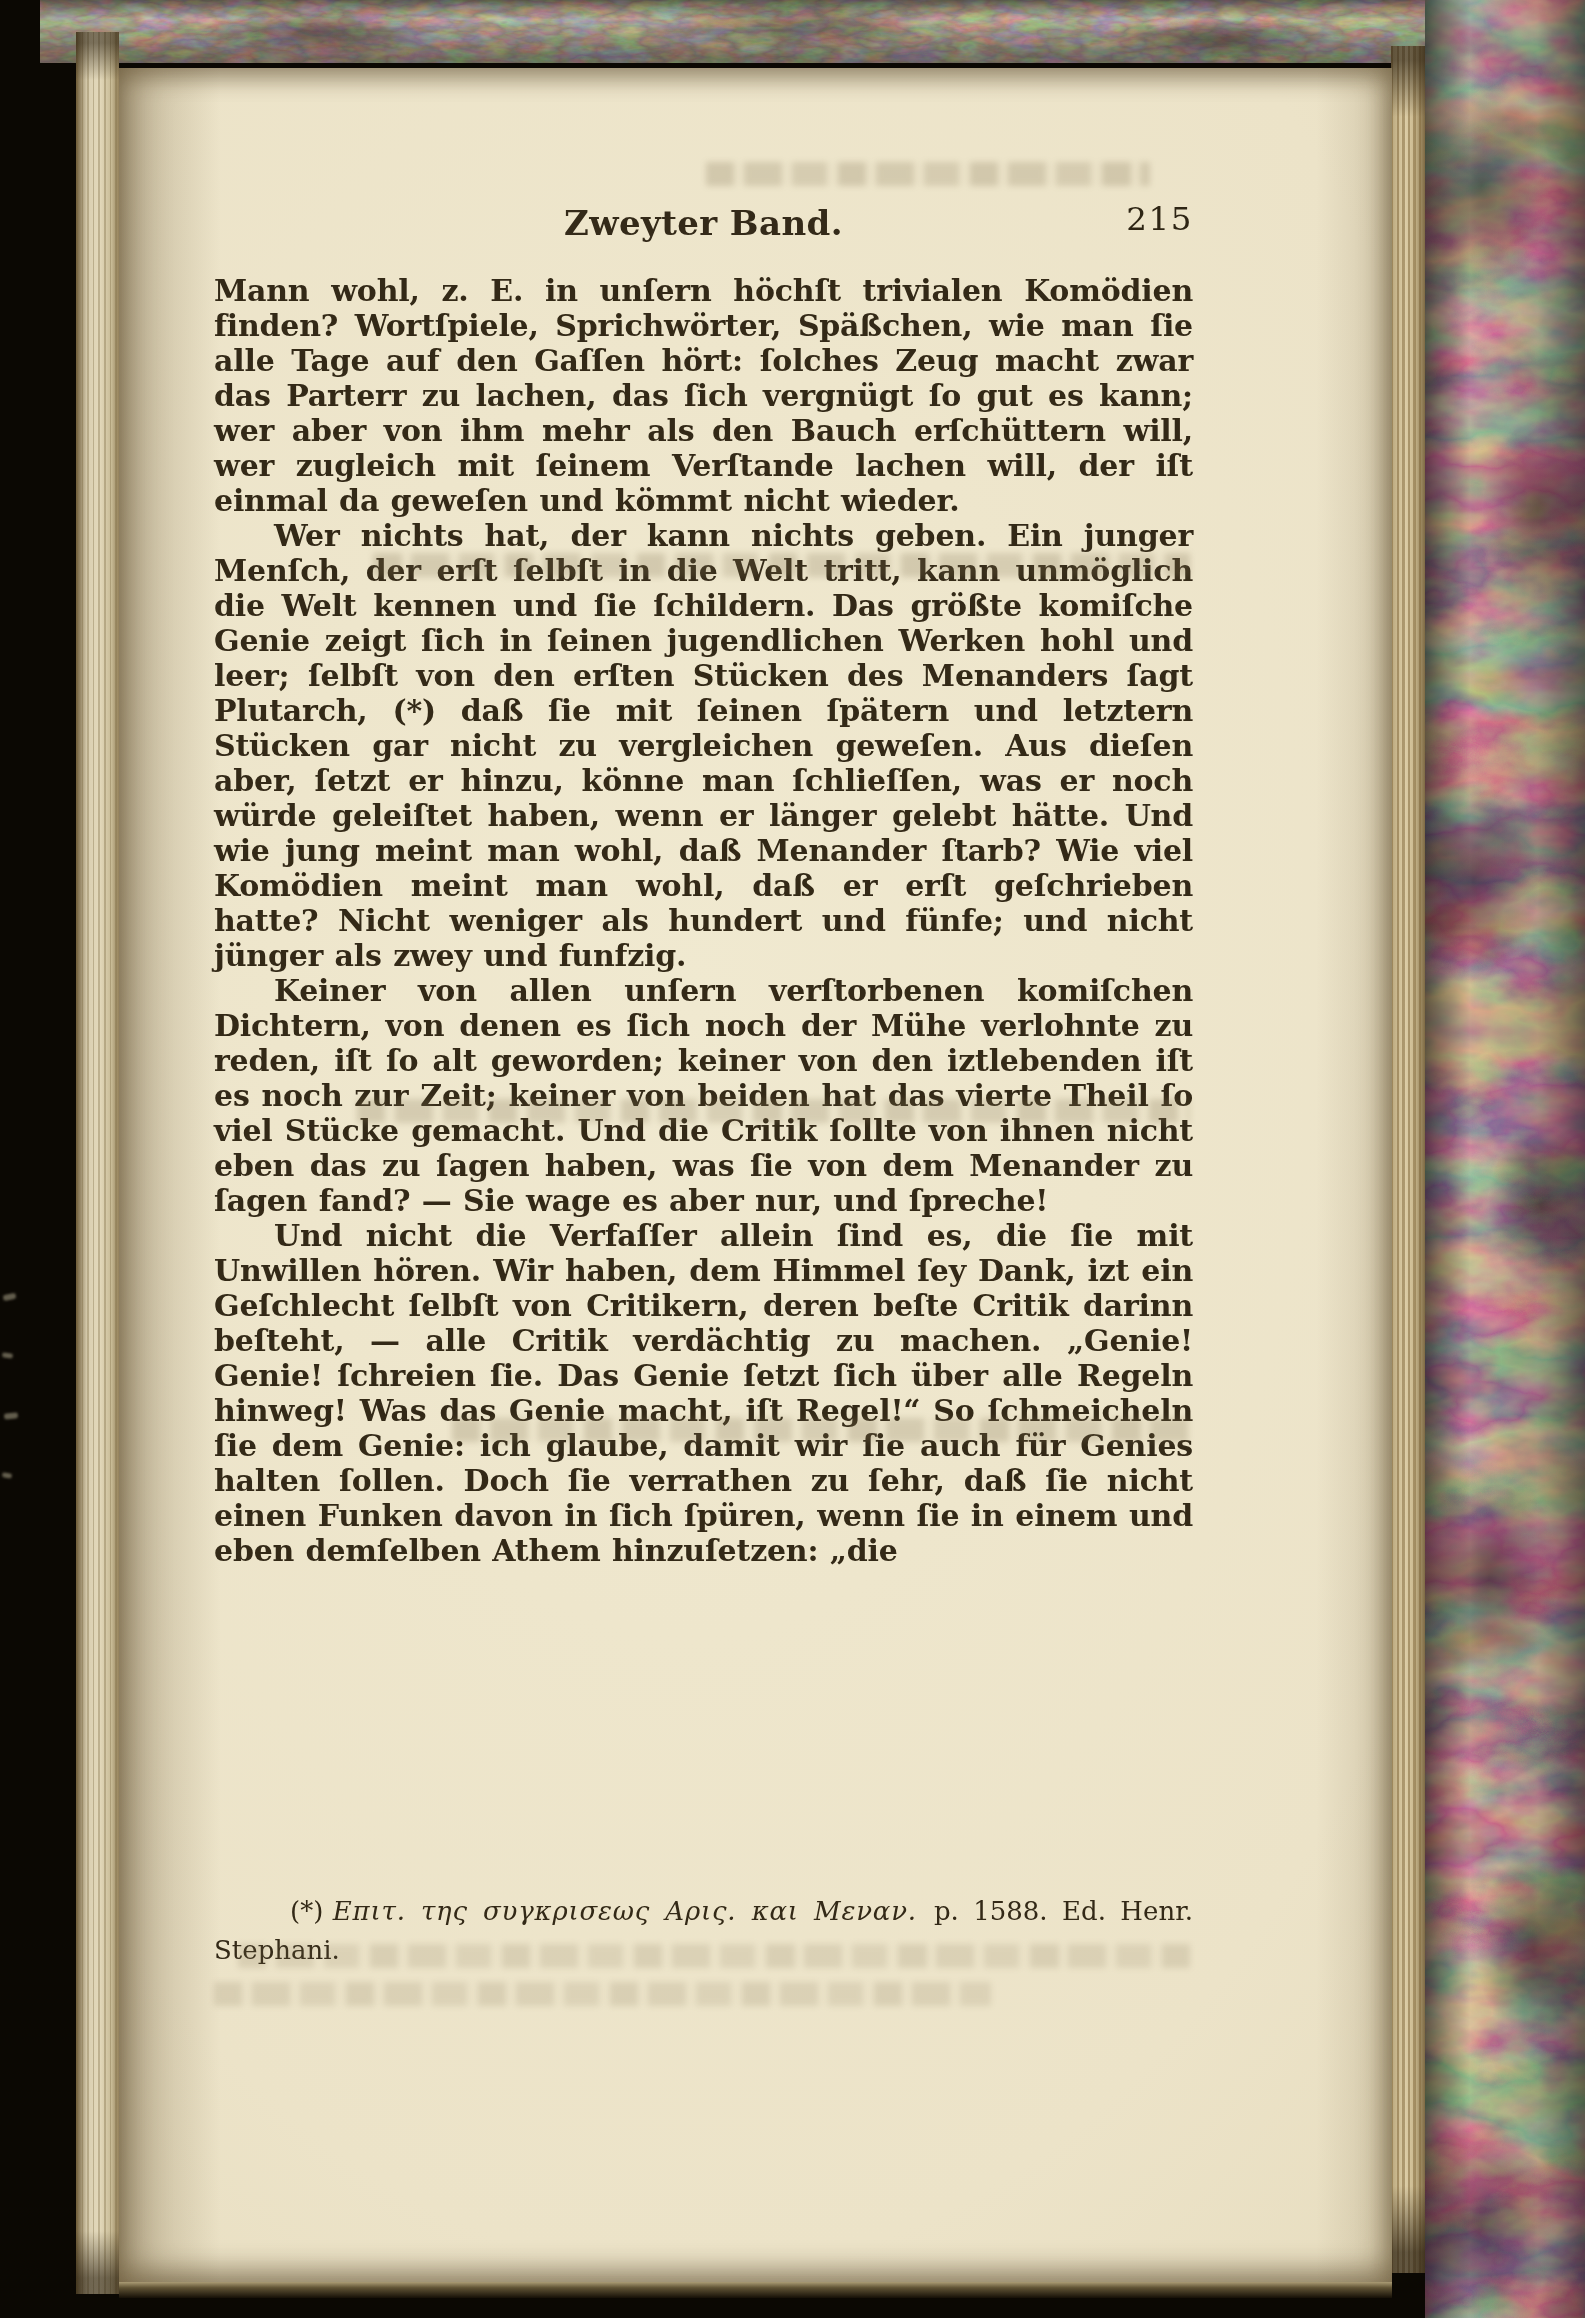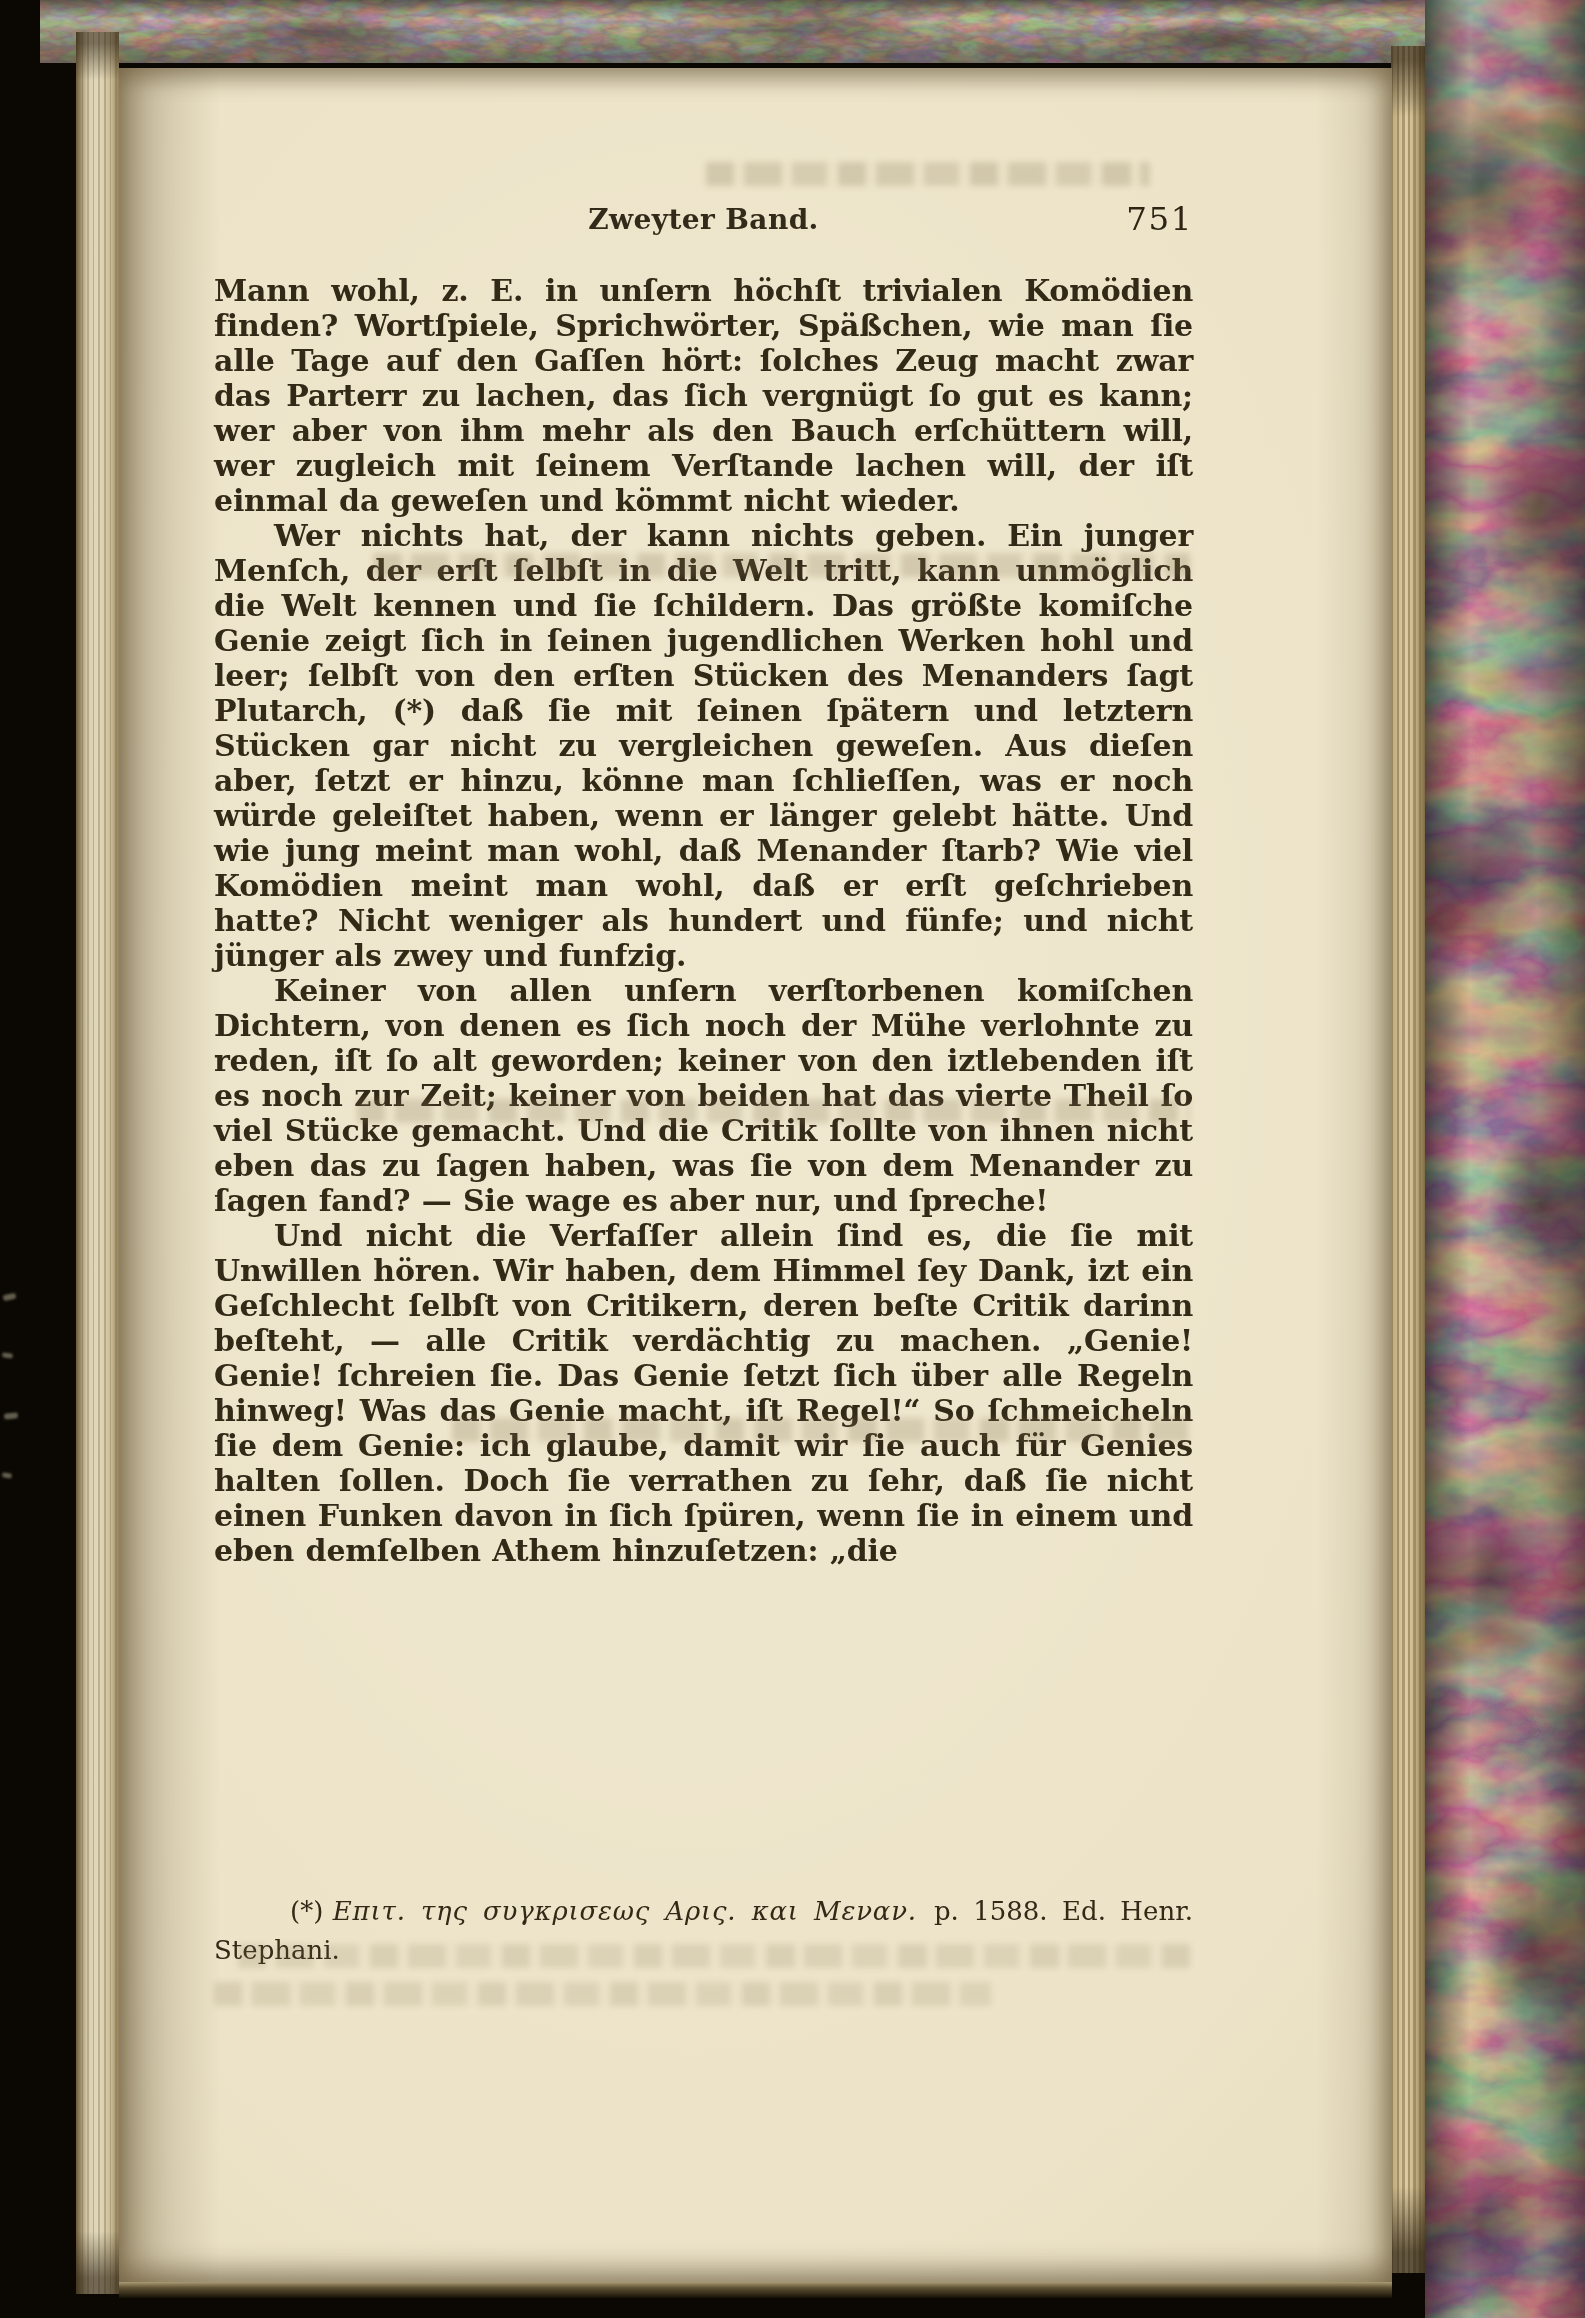--- a/index.html
+++ b/index.html
@@ -70,21 +70,21 @@
       inset -14.3px 0 22px rgba(80,62,28,.22);
   }
   .page::before{
     content:"";position:absolute;inset:0;pointer-events:none;
     background:linear-gradient(90deg, rgba(95,75,38,.30), rgba(0,0,0,0) 8%),
                linear-gradient(270deg, rgba(95,75,38,.18), rgba(0,0,0,0) 6%);
   }
 
   
   .header{position:absolute;left:95px;top:135px;width:979px;text-align:center;color:#342a19;}
-  .running-title{font-size:28px;font-weight:700;letter-spacing:0.4px;margin-top:33px;}
+  .running-title{font-size:34px;font-weight:700;letter-spacing:0.4px;margin-top:33px;}
   .page-number{position:absolute;right:0;top:-3.2px;font-size:32.5px;font-weight:400;letter-spacing:1.6px;color:#2e2514;}
 
   .body-text{position:absolute;left:95px;top:205px;width:979px;color:#332917;}
   .body-text p{
     margin:0;text-align:justify;font-size:30px;line-height:35px;
     font-weight:700;letter-spacing:-0.2px;word-spacing:1.2px;
   }
   .body-text p.indent{text-indent:60px;}
 
   .footnote{
@@ -146,21 +146,21 @@
   </div>
 
   <div class="edge-left"></div>
   <div class="edge-right"></div>
   <div class="edge-bottom"></div>
 
   <div class="page">
 
     <div class="header">
       <span class="running-title">Zweyter Band.</span>
-      <span class="page-number">751</span>
+      <span class="page-number">215</span>
     </div>
 
     <div class="body-text">
       <p class="para">Mann wohl, z. E. in unſern höchſt trivialen Komödien finden? Wortſpiele, Sprichwörter, Späßchen, wie man ſie alle Tage auf den Gaſſen hört: ſolches Zeug macht zwar das Parterr zu lachen, das ſich vergnügt ſo gut es kann; wer aber von ihm mehr als den Bauch erſchüttern will, wer zugleich mit ſeinem Verſtande lachen will, der iſt einmal da geweſen und kömmt nicht wieder.</p>
       <p class="para indent">Wer nichts hat, der kann nichts geben. Ein junger Menſch, der erſt ſelbſt in die Welt tritt, kann unmöglich die Welt kennen und ſie ſchildern. Das größte komiſche Genie zeigt ſich in ſeinen jugendlichen Werken hohl und leer; ſelbſt von den erſten Stücken des Menanders ſagt Plutarch, (*) daß ſie mit ſeinen ſpätern und letztern Stücken gar nicht zu vergleichen geweſen. Aus dieſen aber, ſetzt er hinzu, könne man ſchlieſſen, was er noch würde geleiſtet haben, wenn er länger gelebt hätte. Und wie jung meint man wohl, daß Menander ſtarb? Wie viel Komödien meint man wohl, daß er erſt geſchrieben hatte? Nicht weniger als hundert und fünfe; und nicht jünger als zwey und funfzig.</p>
       <p class="para indent">Keiner von allen unſern verſtorbenen komiſchen Dichtern, von denen es ſich noch der Mühe verlohnte zu reden, iſt ſo alt geworden; keiner von den iztlebenden iſt es noch zur Zeit; keiner von beiden hat das vierte Theil ſo viel Stücke gemacht. Und die Critik ſollte von ihnen nicht eben das zu ſagen haben, was ſie von dem Menander zu ſagen fand? — Sie wage es aber nur, und ſpreche!</p>
       <p class="para indent">Und nicht die Verfaſſer allein ſind es, die ſie mit Unwillen hören. Wir haben, dem Himmel ſey Dank, izt ein Geſchlecht ſelbſt von Critikern, deren beſte Critik darinn beſteht, — alle Critik verdächtig zu machen. „Genie! Genie! ſchreien ſie. Das Genie ſetzt ſich über alle Regeln hinweg! Was das Genie macht, iſt Regel!“ So ſchmeicheln ſie dem Genie: ich glaube, damit wir ſie auch für Genies halten ſollen. Doch ſie verrathen zu ſehr, daß ſie nicht einen Funken davon in ſich ſpüren, wenn ſie in einem und eben demſelben Athem hinzuſetzen: „die</p>
     </div>
 
     <p class="footnote"><span class="fn-marker">(*)</span><span class="greek">Επιτ. της συγκρισεως Αρις. και Μεναν.</span><span class="fn-ref">p. 1588. Ed. Henr. Stephani.</span></p>

